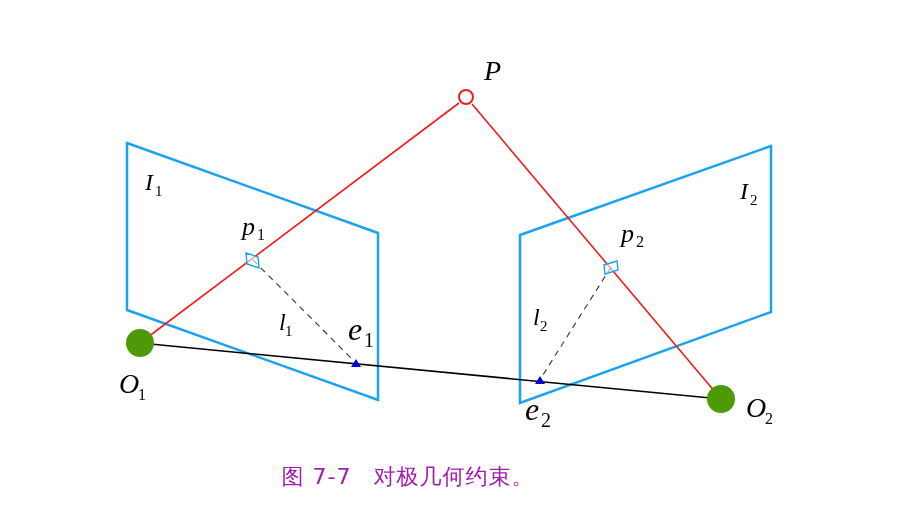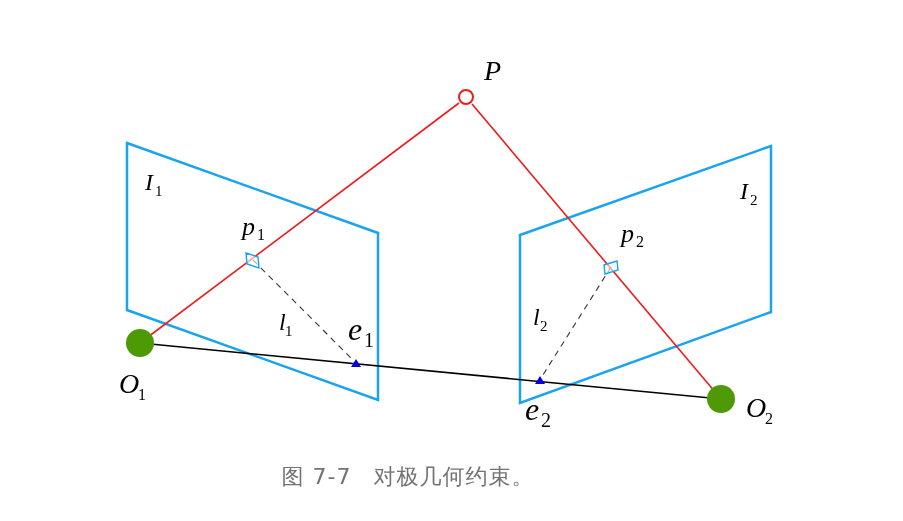--- a/index.html
+++ b/index.html
@@ -2,21 +2,21 @@
 <html><head>
   <meta charset="utf-8">
   <style>
     html, body { margin: 0; padding: 0; background: #ffffff; }
     body { width: 903px; height: 521px; position: relative; overflow: hidden; }
     #figure { position: absolute; left: 0; top: 0; width: 903px; height: 521px; }
     .lbl { font-family: "Liberation Serif", "DejaVu Serif", serif; font-style: italic; fill: #000; }
     .sub { font-family: "Liberation Serif", "DejaVu Serif", serif; font-style: normal; fill: #000; }
     #caption {
       position: absolute; left: 0; width: 816px; top: 462px; text-align: center;
-      font-family: "DejaVu Sans", "Liberation Sans", sans-serif; font-size: 22px; color: #737373;
+      font-family: "DejaVu Sans", "Liberation Sans", sans-serif; font-size: 22px; color: #a21caf;
       letter-spacing: 1px;
     }
     #caption .num { margin-right: 22px; }
   </style>
 </head>
 <body>
 
 <svg id="figure" width="903" height="521" viewBox="0 0 903 521" xmlns="http://www.w3.org/2000/svg">
 
   <polygon points="127,143 378,233 378,400 127,310" fill="none" stroke="#1aa3ee" stroke-width="2.5"></polygon>

